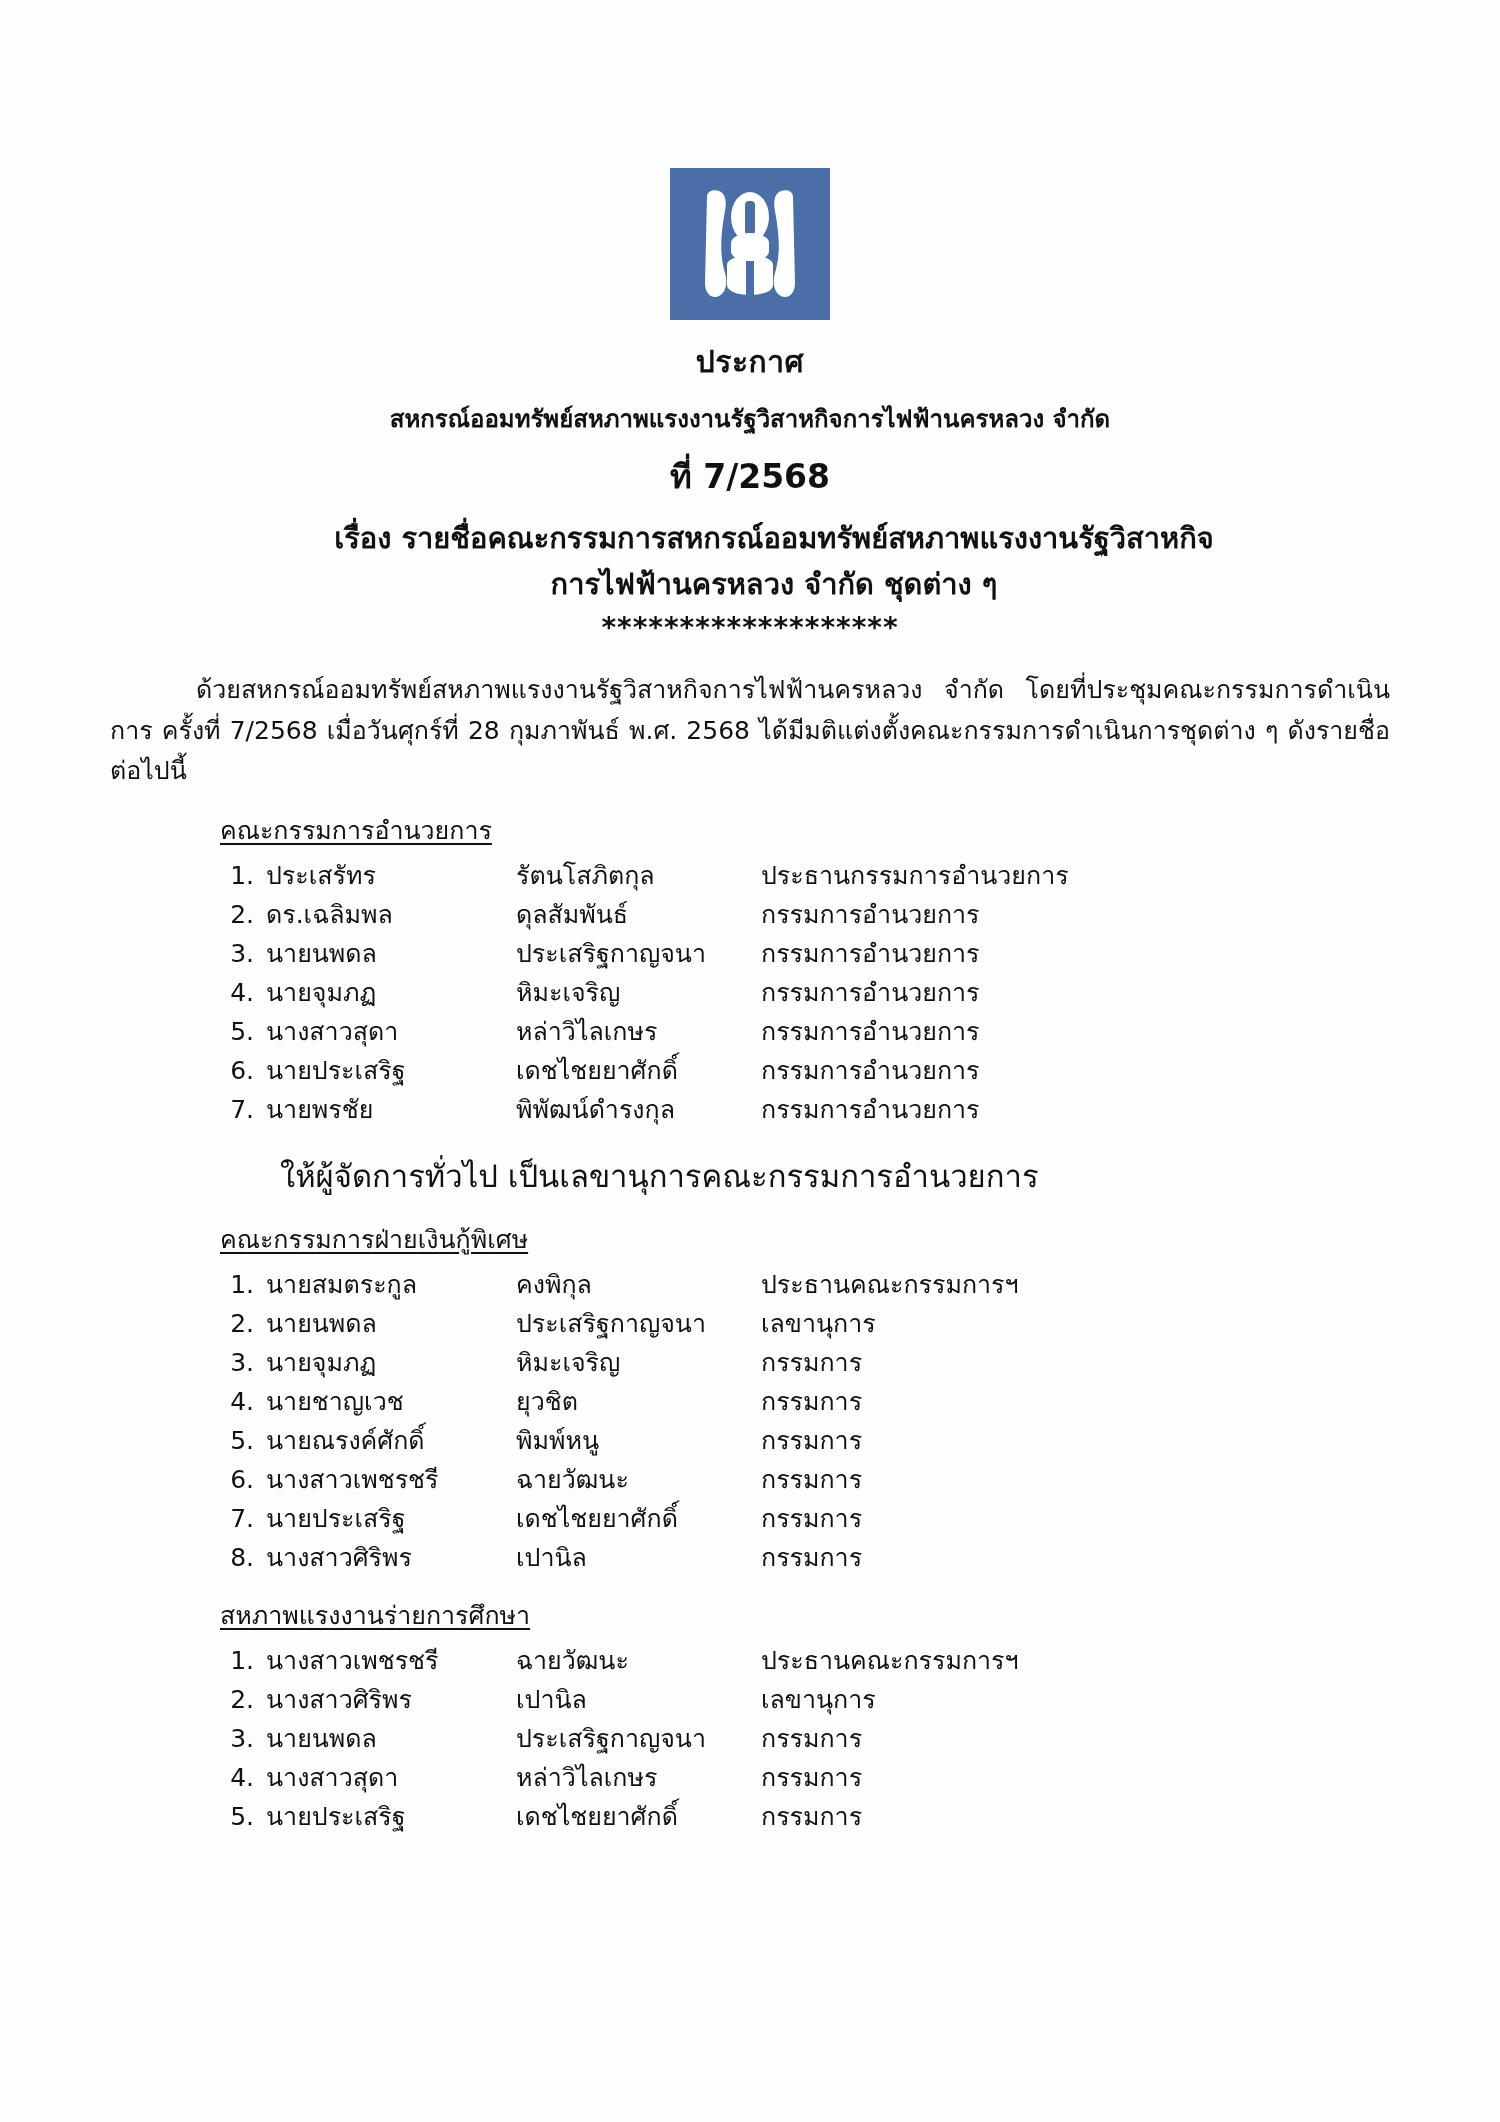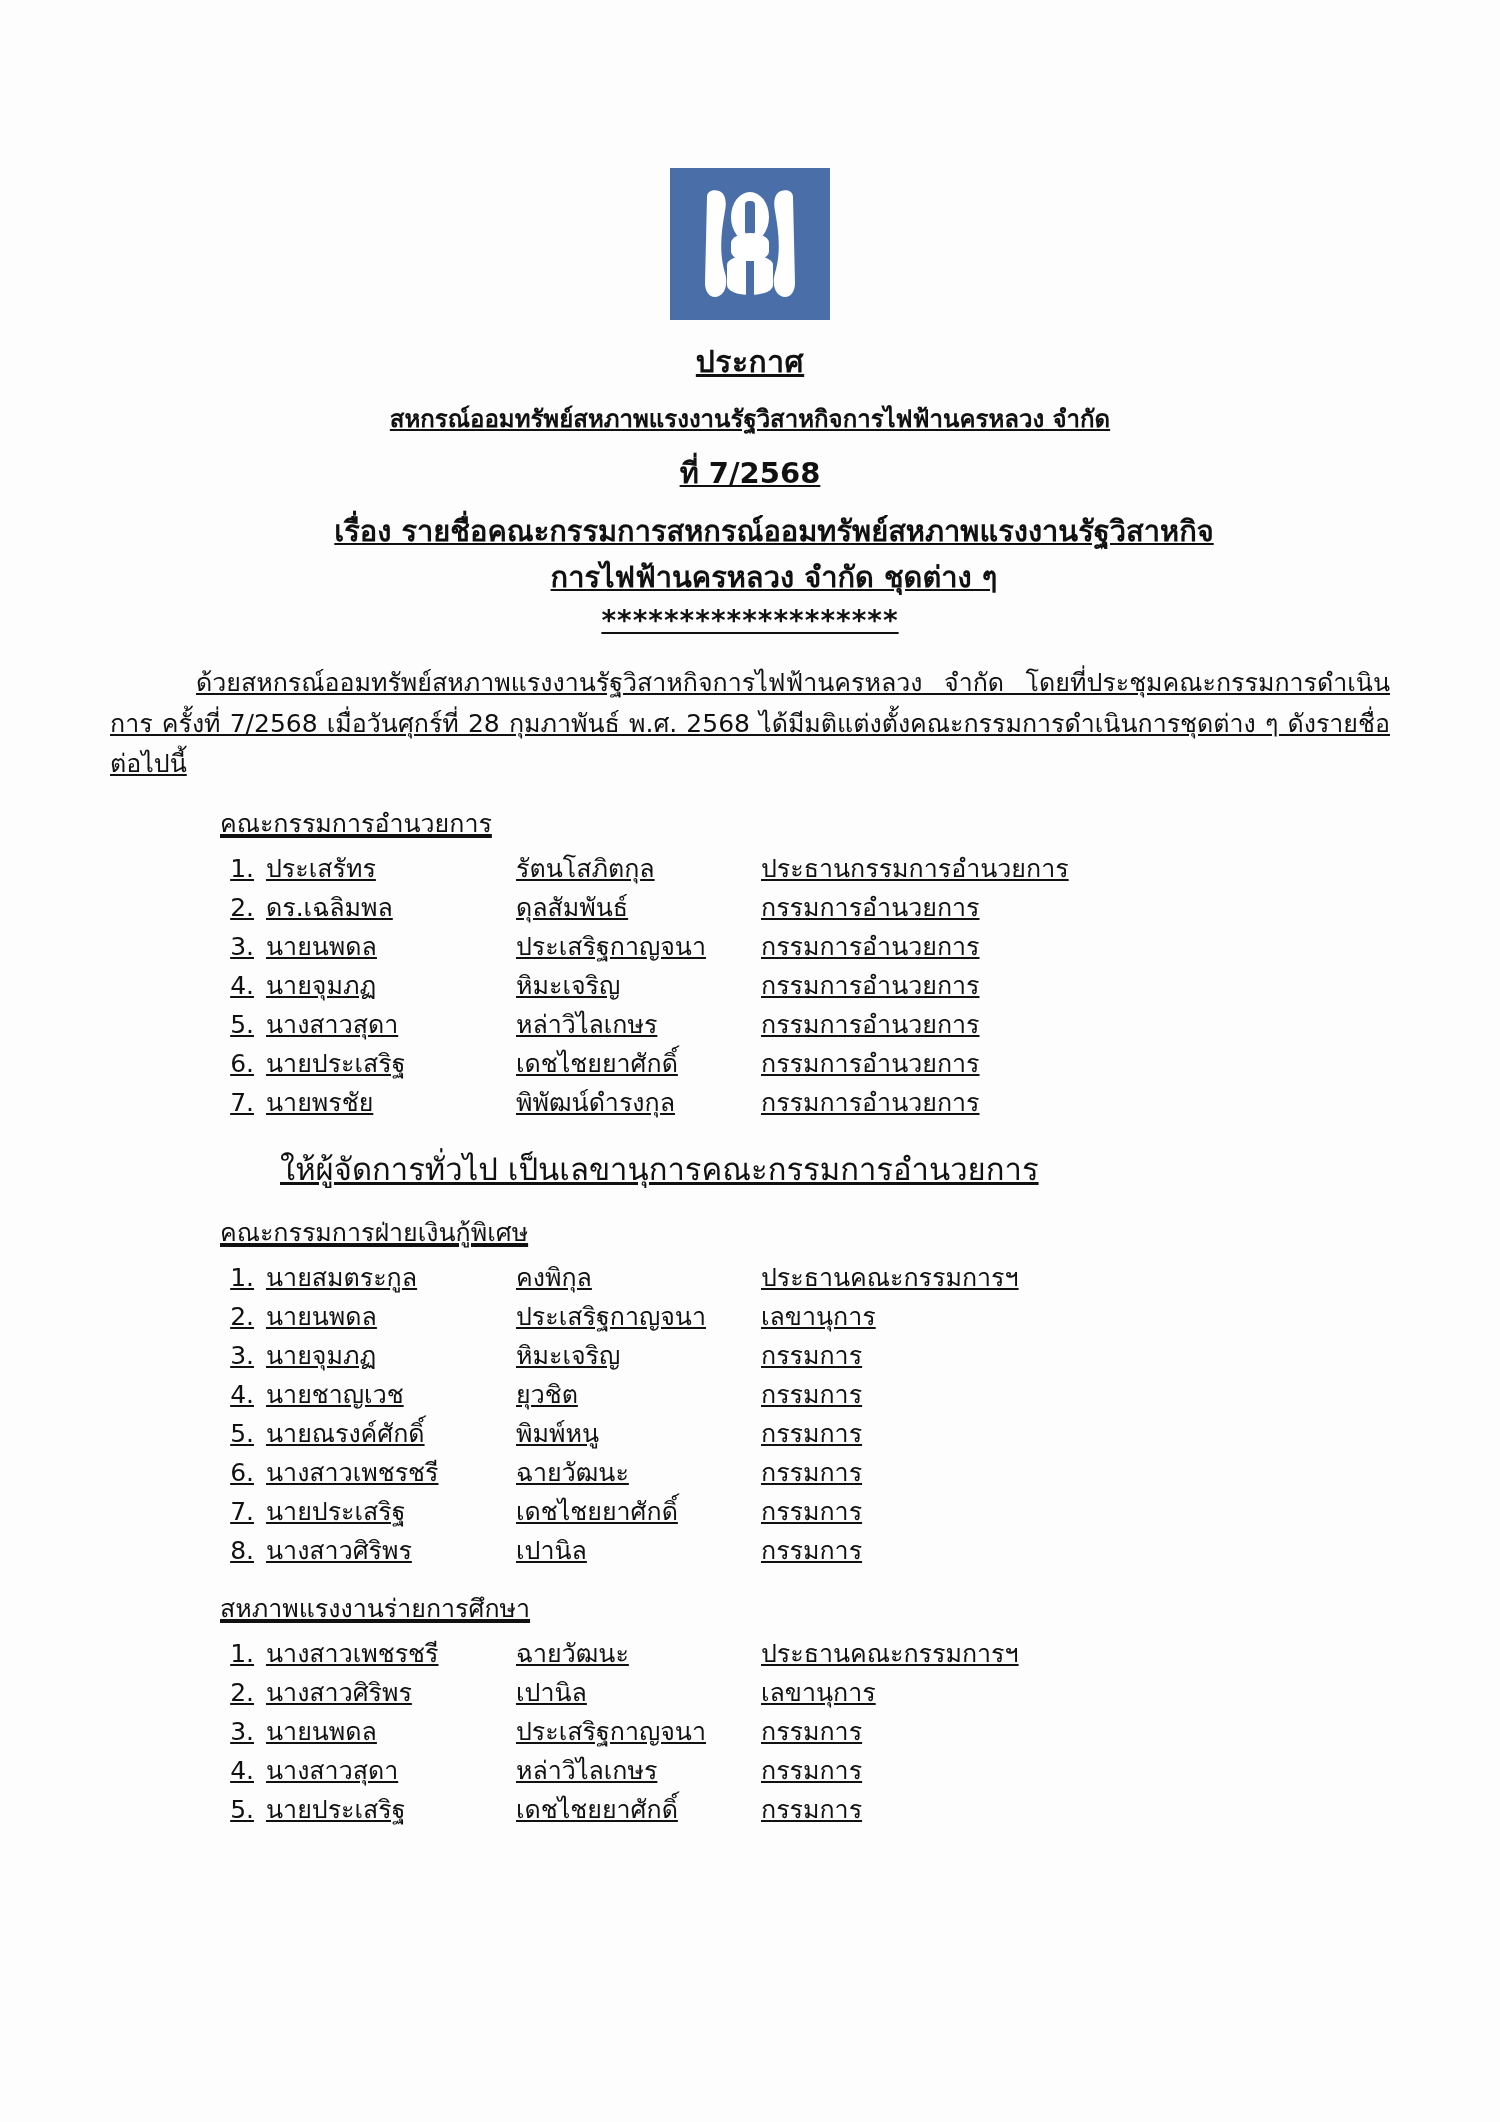--- a/index.html
+++ b/index.html
@@ -15,21 +15,20 @@
     position: relative;
     overflow: hidden;
   }
   .page {
     width: 1500px;
     height: 2122px;
     position: relative;
     background: #fdfdfd;
     padding: 0;
     box-sizing: border-box;
-    text-decoration: underline;
   }
 
   
   .logo-wrap {
     width: 100%;
     display: flex;
     justify-content: center;
     padding-top: 168px;
   }
   .logo-box {
@@ -50,21 +49,21 @@
     font-weight: bold;
     margin-top: 18px;
     letter-spacing: 0.5px;
   }
   .h-org {
     font-size: 24px;
     font-weight: bold;
     margin-top: 14px;
   }
   .h-number {
-    font-size: 29px;
+    font-size: 33px;
     font-weight: bold;
     margin-top: 12px;
   }
   .h-subject {
     font-size: 29px;
     font-weight: bold;
     margin-top: 14px;
     line-height: 1.45;
     padding-left: 48px;
   }

